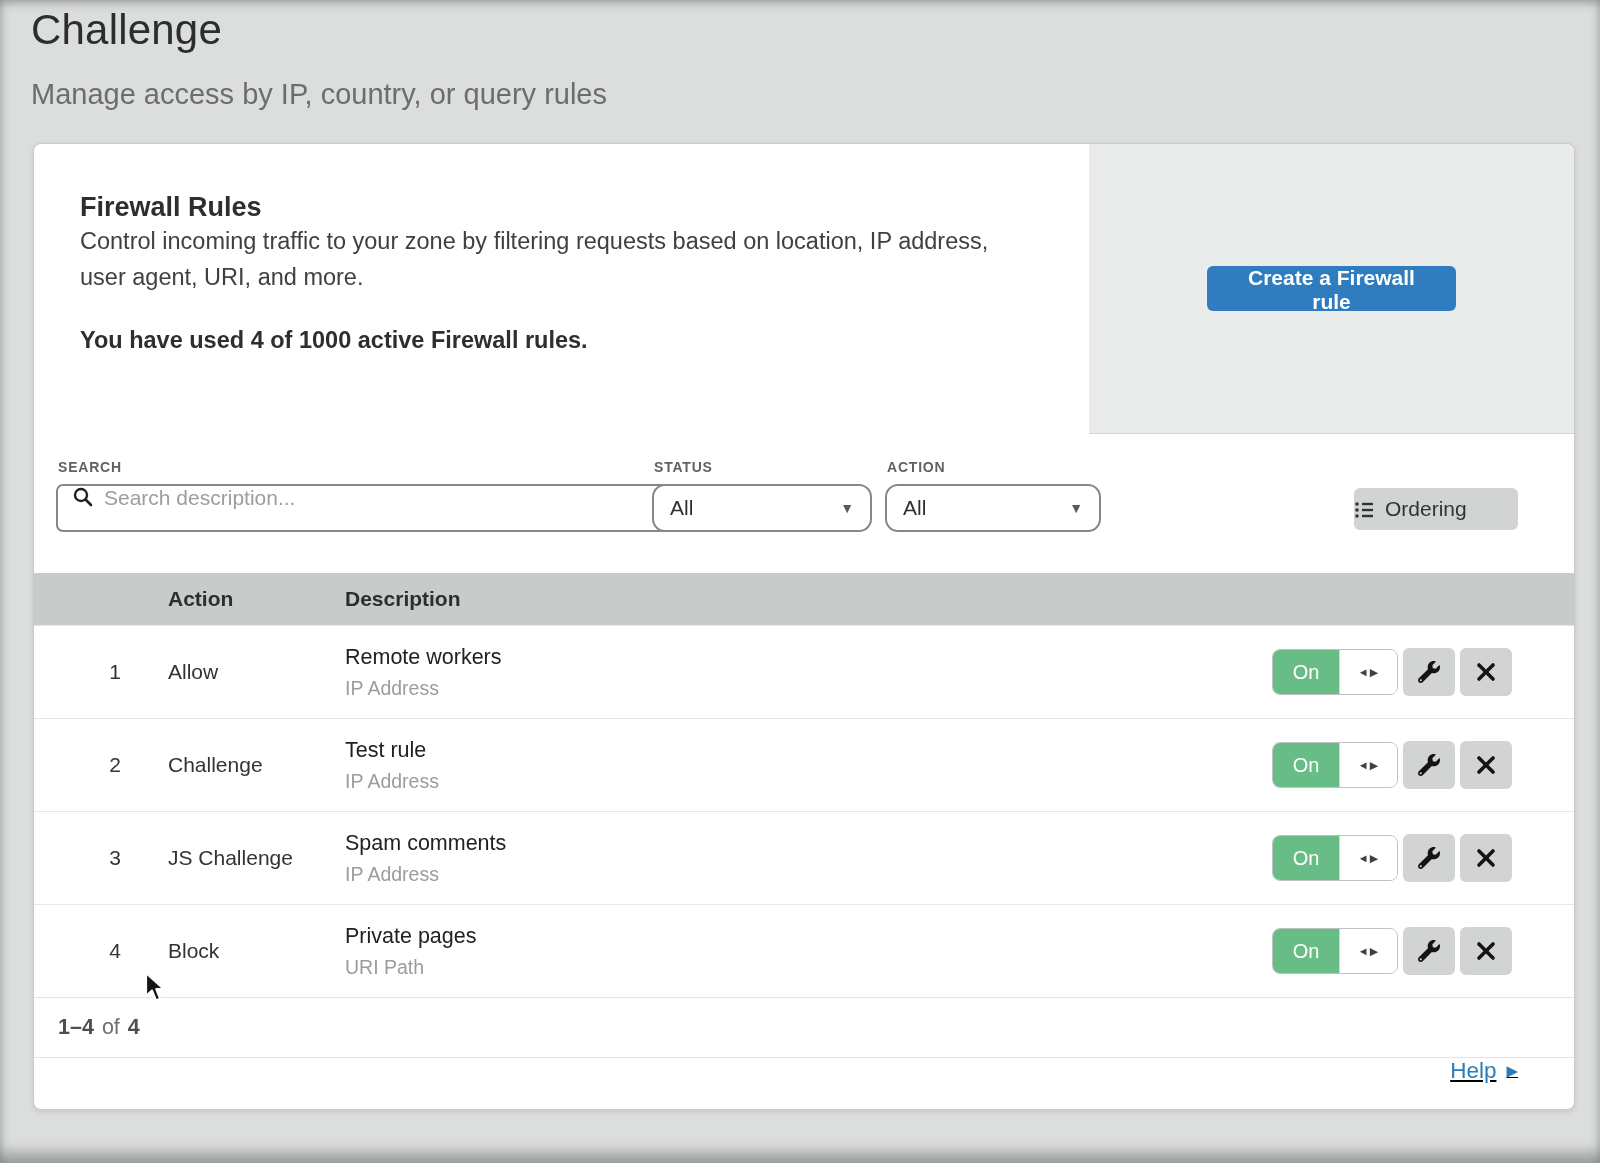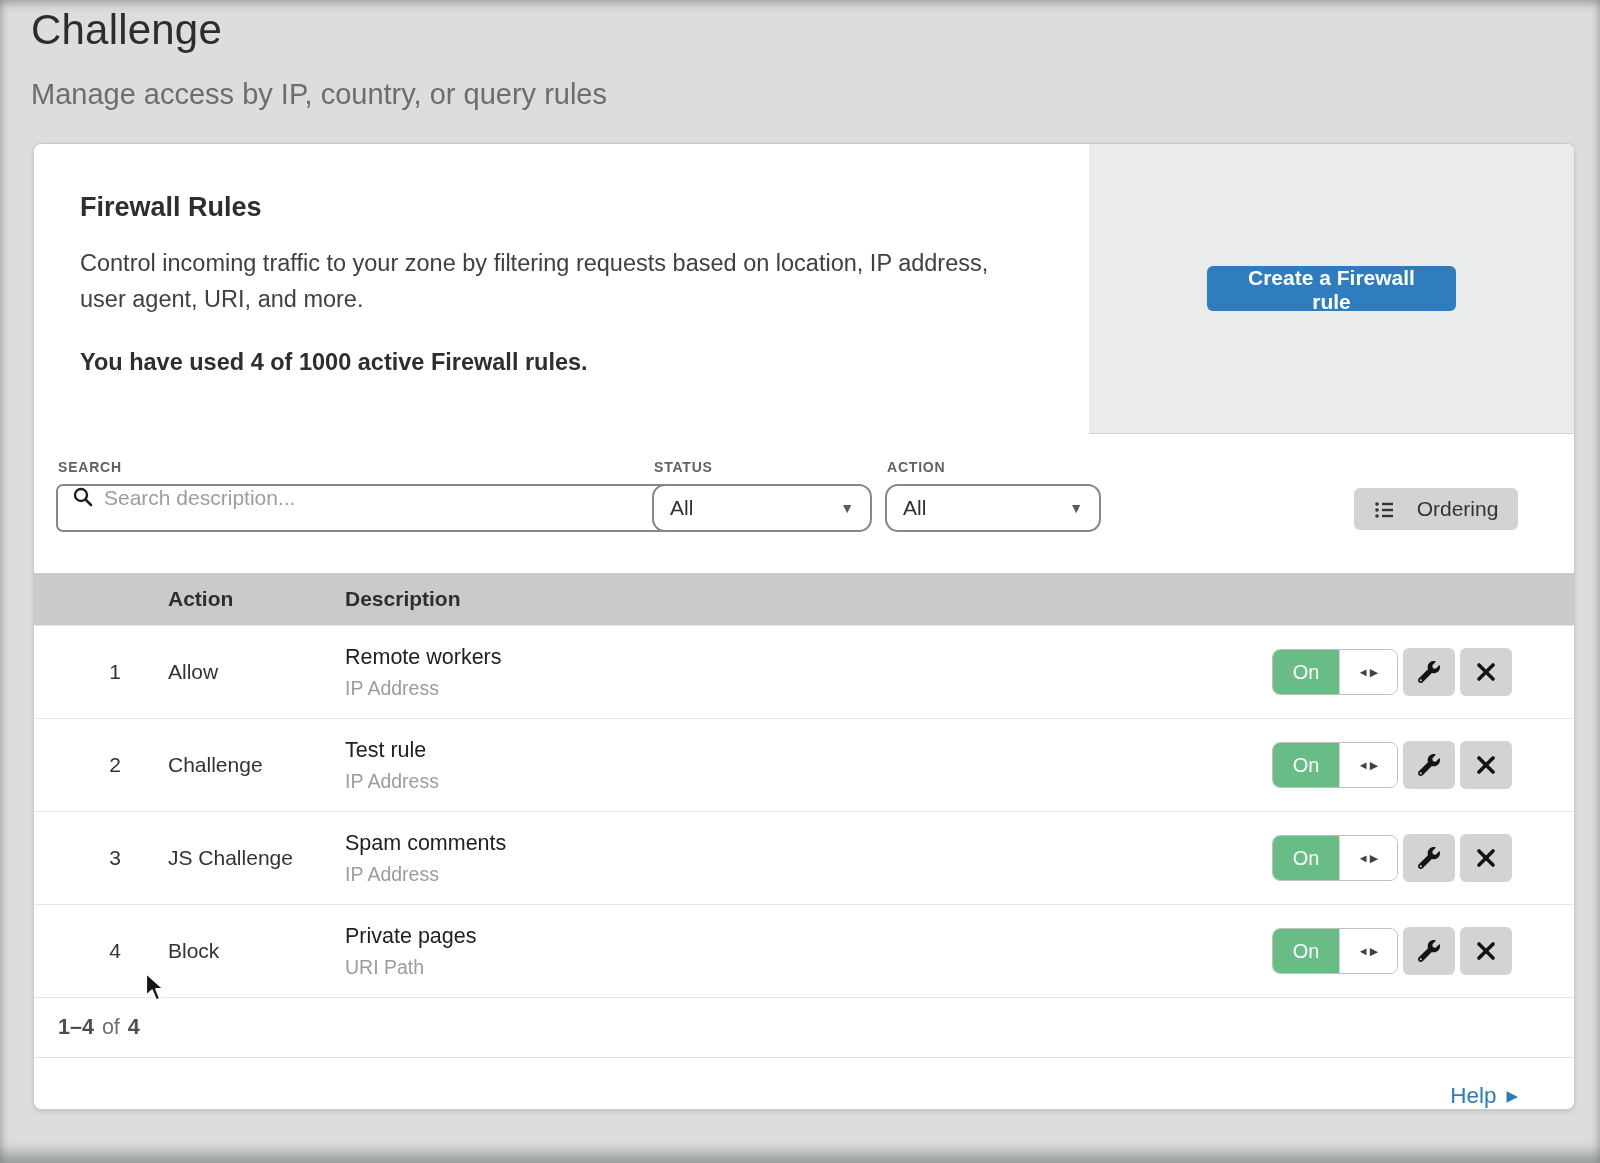--- a/index.html
+++ b/index.html
@@ -18,21 +18,21 @@
   .page-subtitle { margin-top:24px; font-size:29px; font-weight:400; color:#6c6e6e; }
 
   .card { position:absolute; left:33px; top:143px; width:1542px; height:967px;
     background:#ffffff; border:1px solid #c9cbcb; border-radius:8px;
     box-shadow:0 2px 5px rgba(0,0,0,.10); display:flex; flex-direction:column; overflow:hidden; }
 
   
   .top-section { display:flex; height:290px; flex:0 0 auto; }
   .intro { flex:1; padding:48px 46px 0 46px; }
   .intro-heading { font-size:27px; font-weight:700; color:#2e2e2e; }
-  .intro-desc { margin-top:22px; font-size:23.5px; color:#404040; line-height:36px; max-width:960px; }
+  .intro-desc { font-size:23.5px; color:#404040; line-height:36px; max-width:960px; }
   .intro-usage { margin-top:32px; font-size:23.5px; font-weight:700; color:#2e2e2e; }
   .side-panel { width:485px; flex:0 0 auto; background:#eaebeb; border-bottom:1px solid #d2d4d4;
     display:flex; align-items:center; justify-content:center; }
   .create-btn { background:#2f7cbf; color:#ffffff; font-family:inherit; font-size:21px; font-weight:700;
     border:none; border-radius:6px; padding:0 24px; height:45px; width:249px; cursor:pointer; }
 
   
   .filter-section { position:relative; height:139px; flex:0 0 auto; background:#fff; }
   .f-label { position:absolute; top:25px; font-size:14px; font-weight:700; letter-spacing:.8px; color:#606262; }
   .label-search { left:24px; } .label-status { left:620px; } .label-action { left:853px; }
@@ -42,21 +42,21 @@
     margin-left:10px; background:transparent; }
   .search-box input::placeholder { color:#9b9d9f; }
   .select-box { position:absolute; top:50px; height:48px; border:2px solid #848888; border-radius:13px;
     background:#fff; display:flex; align-items:center; justify-content:space-between;
     padding:0 16px; font-size:21px; color:#2f2f2f; cursor:pointer; }
   .select-status { left:618px; width:220px; }
   .select-action { left:851px; width:216px; }
   .caret { font-size:14px; color:#5a5c5c; }
   .ordering-btn { position:absolute; left:1320px; top:54px; width:164px; height:42px;
     background:#d2d4d4; border:none; border-radius:6px; font-family:inherit; font-size:21px; color:#323434;
-    display:flex; align-items:center; justify-content:center; gap:22px; cursor:pointer; }
+    display:flex; align-items:center; justify-content:flex-start; gap:10px; cursor:pointer; }
 
   
   .table-header { height:52px; flex:0 0 auto; background:#c9cbcb; display:flex; align-items:center;
     font-size:21px; font-weight:700; color:#2d2f2f; }
   .col-num { width:134px; flex:0 0 auto; text-align:center; padding-left:28px; }
   .col-action { width:177px; flex:0 0 auto; }
   .col-desc { flex:1; }
   .rule-row { height:93px; flex:0 0 auto; display:flex; align-items:center; border-top:1px solid #e6e7e7;
     background:#fff; font-size:21px; color:#333; }
   .rule-row:first-of-type { border-top:none; }
@@ -70,22 +70,22 @@
   .toggle-off { flex:1; background:#fff; color:#3f4143; font-size:11px; letter-spacing:1px;
     display:flex; align-items:center; justify-content:center; border-left:1px solid #d6d8d8; }
   .icon-btn { width:52px; height:48px; background:#d2d4d4; border:none; border-radius:6px;
     display:flex; align-items:center; justify-content:center; cursor:pointer; }
 
   
   .pagination-row { height:60px; flex:0 0 auto; border-top:1px solid #e2e3e3; display:flex; align-items:center;
     padding-left:24px; font-size:21.5px; color:#6e7070; }
   .pg-strong { font-weight:700; color:#4d4f4f; }
   .pg-mid { margin:0 8px; }
-  .help-row { flex:1; border-top:1px solid #e2e3e3; display:flex; align-items:flex-end; justify-content:flex-end;
-    padding-right:56px; }
+  .help-row { flex:1; border-top:1px solid #e2e3e3; display:flex; align-items:flex-start; justify-content:flex-end;
+    padding-right:56px;text-decoration:underline; }
   .help-link { color:#2b7cb9; font-size:22.5px; text-decoration:none; display:flex; align-items:center; gap:10px; cursor:pointer; }
   .help-arrow { font-size:15px; }
 
   .cursor { position:absolute; left:143px; top:972px; z-index:60; pointer-events:none; }
 </style>
 </head>
 <body>
 
 <div class="page">
   <div class="edge-vignette"></div>

